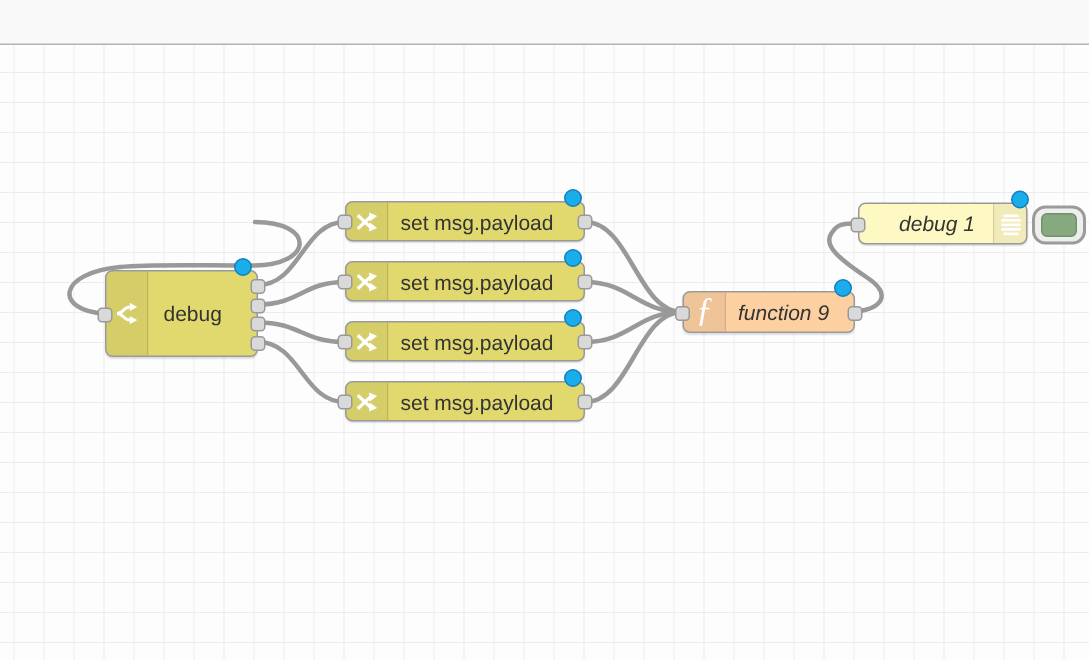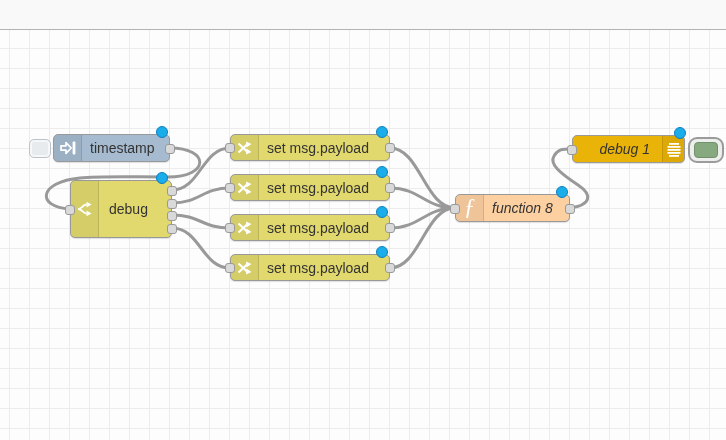--- a/index.html
+++ b/index.html
@@ -78,32 +78,20 @@
     <path d="M 172 203 C 200 203 202 188 230 188"></path>
     <path d="M 172 215 C 200 215 202 228 230 228"></path>
     <path d="M 172 228 C 200 228 202 268 230 268"></path>
     <path d="M 390 148 C 420 148 425 208 455 208"></path>
     <path d="M 390 188 C 420 188 425 208 455 208"></path>
     <path d="M 390 228 C 420 228 425 208 455 208"></path>
     <path d="M 390 268 C 420 268 425 208 455 208"></path>
     <path d="M 570 208 C 591 205 593 195 578 185 C 560 173 549 164 554 156 C 558 149 562 149 572 149"></path>
   </svg>
 
-  <div class="node" style="left: 53px; top: 134px; width: 117px; height: 28px; background-color: rgb(166, 187, 207);">
-    <div class="inject-btn"></div>
-    <div class="icon-region">
-      <svg width="20" height="20" viewBox="0 0 20 20">
-        <polygon points="3,7.8 8,7.8 8,4.6 13.2,10 8,15.4 8,12.2 3,12.2" fill="none" stroke="#fff" stroke-width="1.7" stroke-linejoin="round"></polygon>
-        <rect x="14.6" y="3.5" width="2.8" height="13" rx="1" fill="#fff"></rect>
-      </svg>
-    </div>
-    <div class="node-label">timestamp</div>
-    <div class="port out" style="top:9px;"></div>
-    <div class="changed-dot" style="right:1px;"></div>
-  </div>
 
   <div class="node" style="left: 70px; top: 180px; width: 102px; height: 58px; background-color: rgb(226, 217, 110);">
     <div class="icon-region">
       <svg width="20" height="20" viewBox="0 0 20 20">
         <path d="M3 10 C 7.5 10 7 5.8 11.5 5.6" fill="none" stroke="#fff" stroke-width="2"></path>
         <path d="M3 10 C 7.5 10 7 14.2 11.5 14.4" fill="none" stroke="#fff" stroke-width="2"></path>
         <polygon points="11.5,2.8 16.5,5.6 11.5,8.4" fill="#fff"></polygon>
         <polygon points="11.5,11.6 16.5,14.4 11.5,17.2" fill="#fff"></polygon>
       </svg>
     </div>
@@ -173,27 +161,27 @@
     <div class="node-label">set msg.payload</div>
     <div class="port in" style="top:8px;"></div>
     <div class="port out" style="top:8px;"></div>
     <div class="changed-dot" style="right:1px;"></div>
   </div>
 
   <div class="node" style="left: 455px; top: 194px; width: 115px; height: 28px; background-color: rgb(253, 208, 162);">
     <div class="icon-region">
       <span class="fn-glyph">ƒ</span>
     </div>
-    <div class="node-label italic">function 8</div>
+    <div class="node-label italic">function 9</div>
     <div class="port in" style="top:9px;"></div>
     <div class="port out" style="top:9px;"></div>
     <div class="changed-dot" style="right:1px;"></div>
   </div>
 
-  <div class="node" style="left: 572px; top: 135px; width: 113px; height: 28px; background-color: #eab308;">
+  <div class="node" style="left: 572px; top: 135px; width: 113px; height: 28px; background-color: #fef9c3;">
     <div class="icon-region right">
       <svg width="16" height="20" viewBox="0 0 16 20">
         <rect x="3" y="4" width="10" height="1.8" fill="#fff"></rect>
         <rect x="1.5" y="7" width="13" height="1.8" fill="#fff"></rect>
         <rect x="1.5" y="10" width="13" height="1.8" fill="#fff"></rect>
         <rect x="1.5" y="13" width="13" height="1.8" fill="#fff"></rect>
         <rect x="3" y="16" width="10" height="1.8" fill="#fff"></rect>
       </svg>
     </div>
     <div class="node-label italic rightside">debug 1</div>

